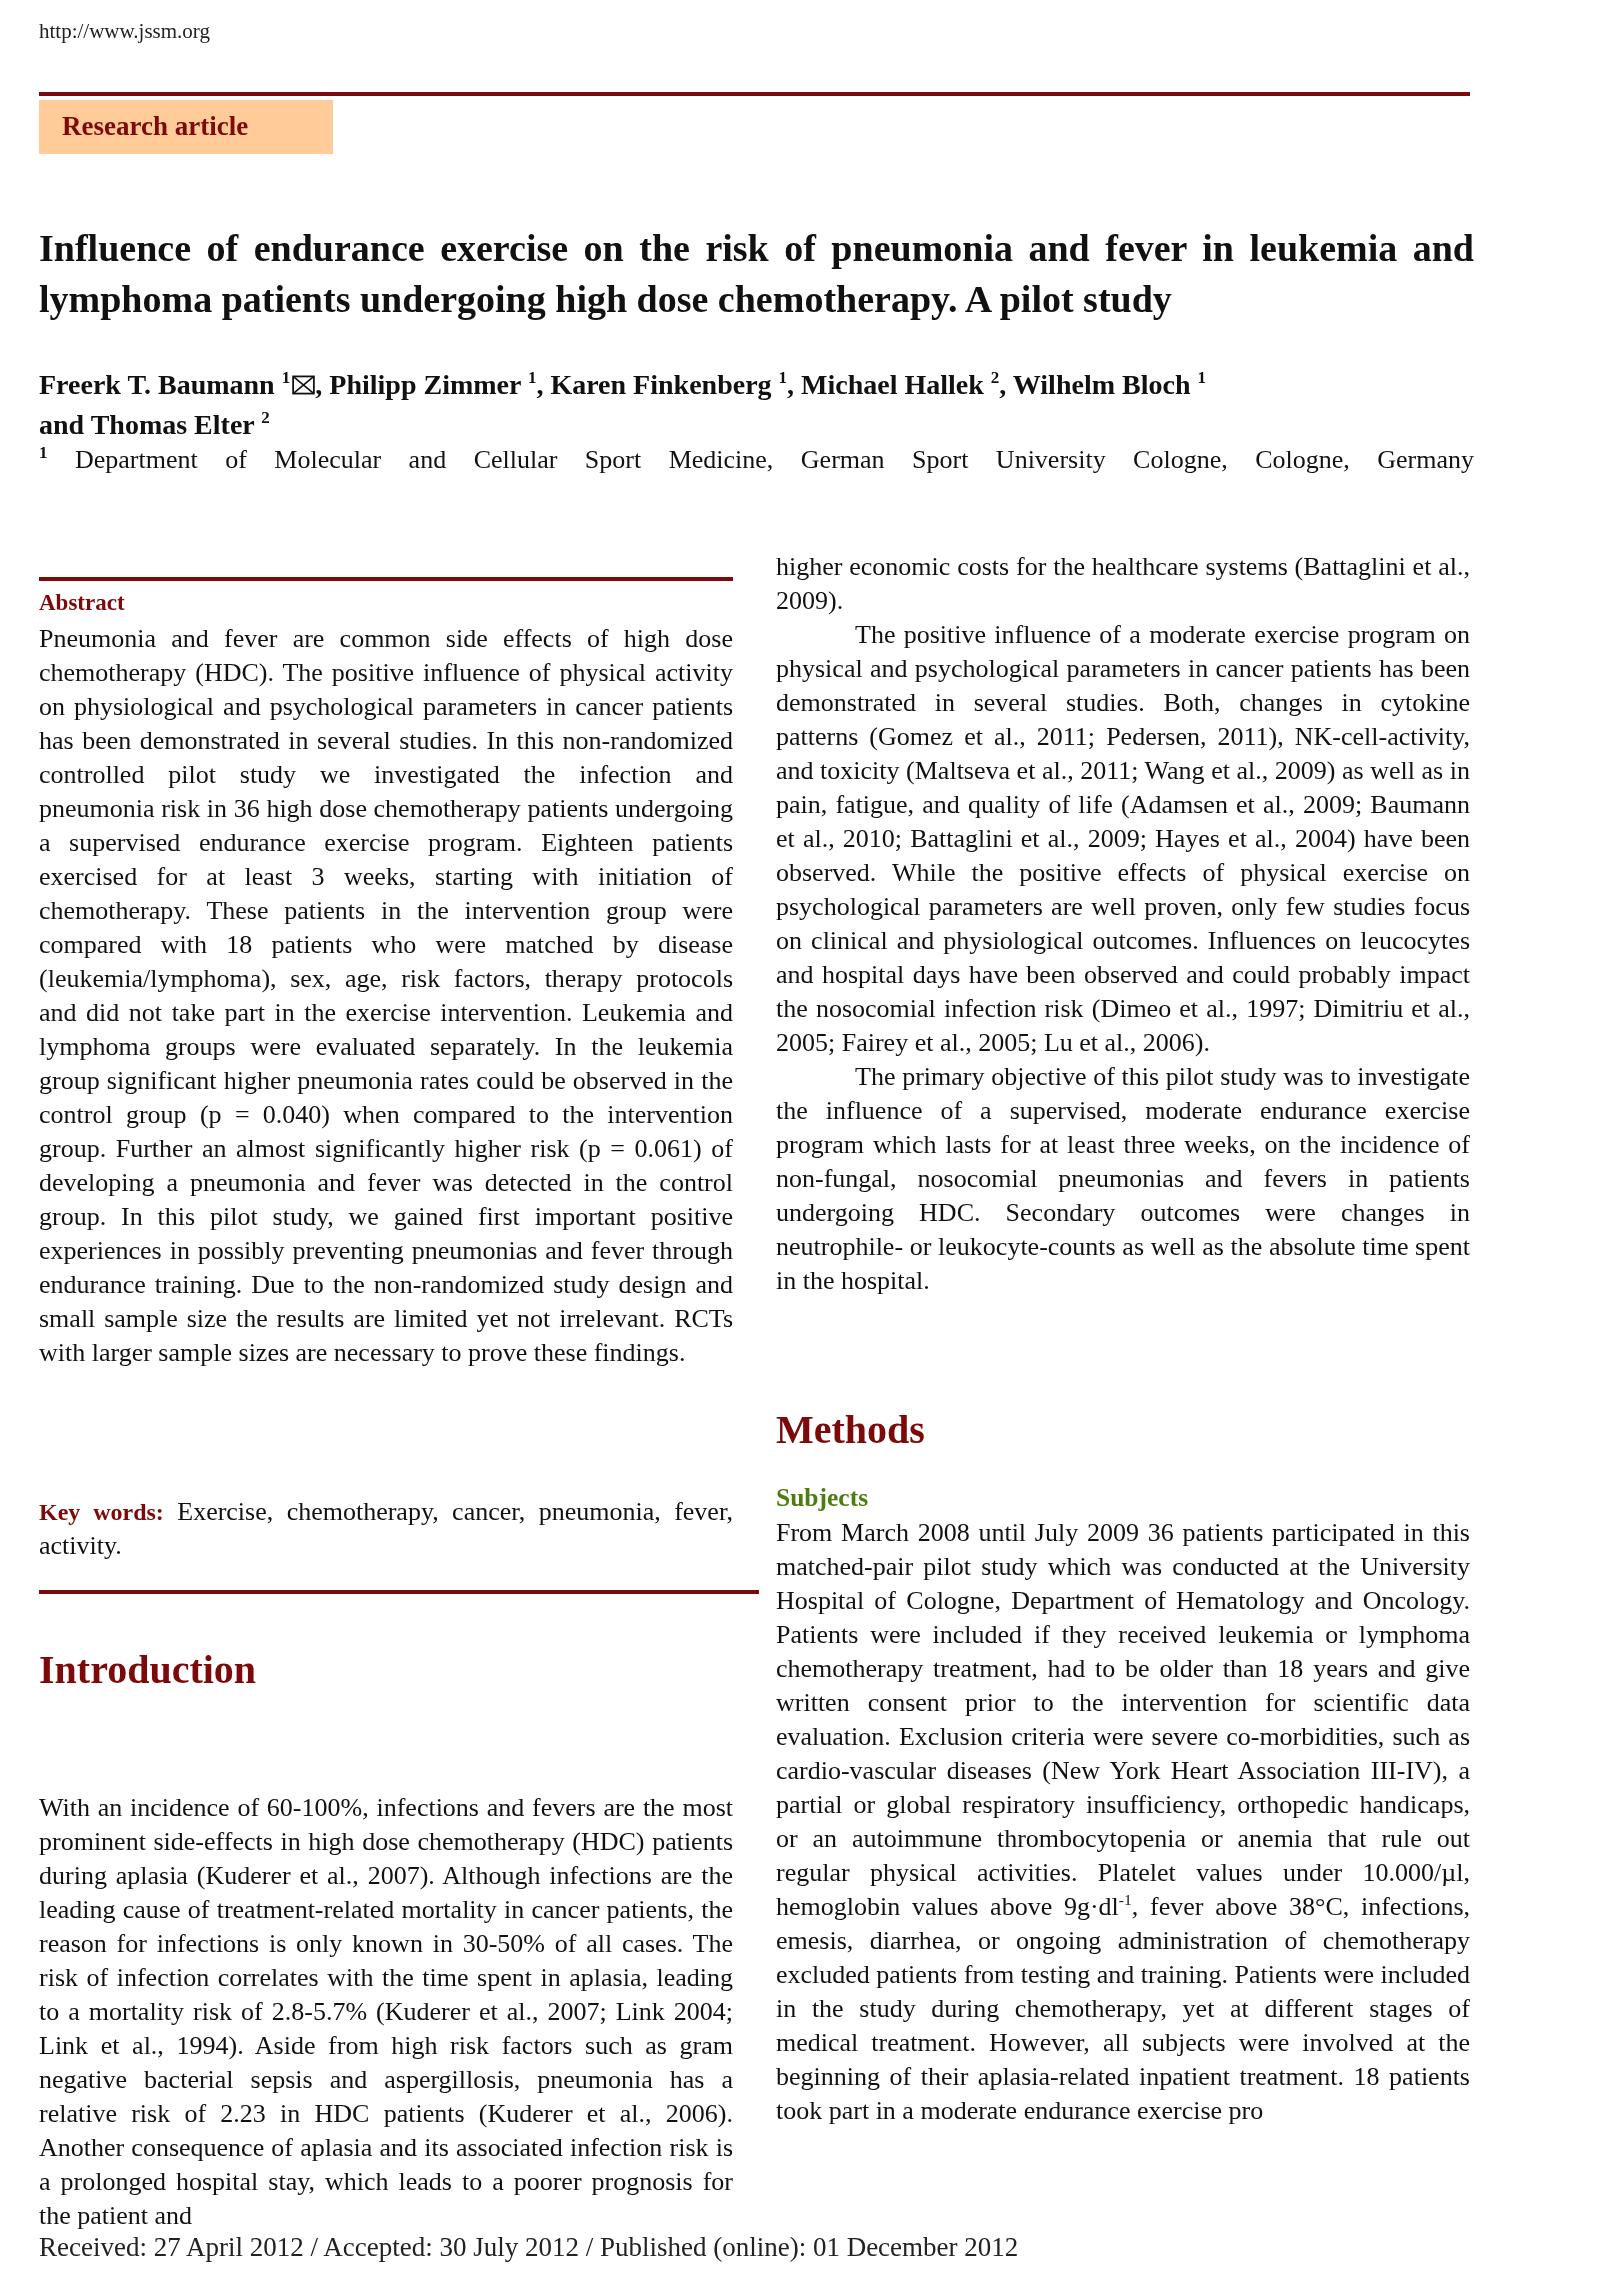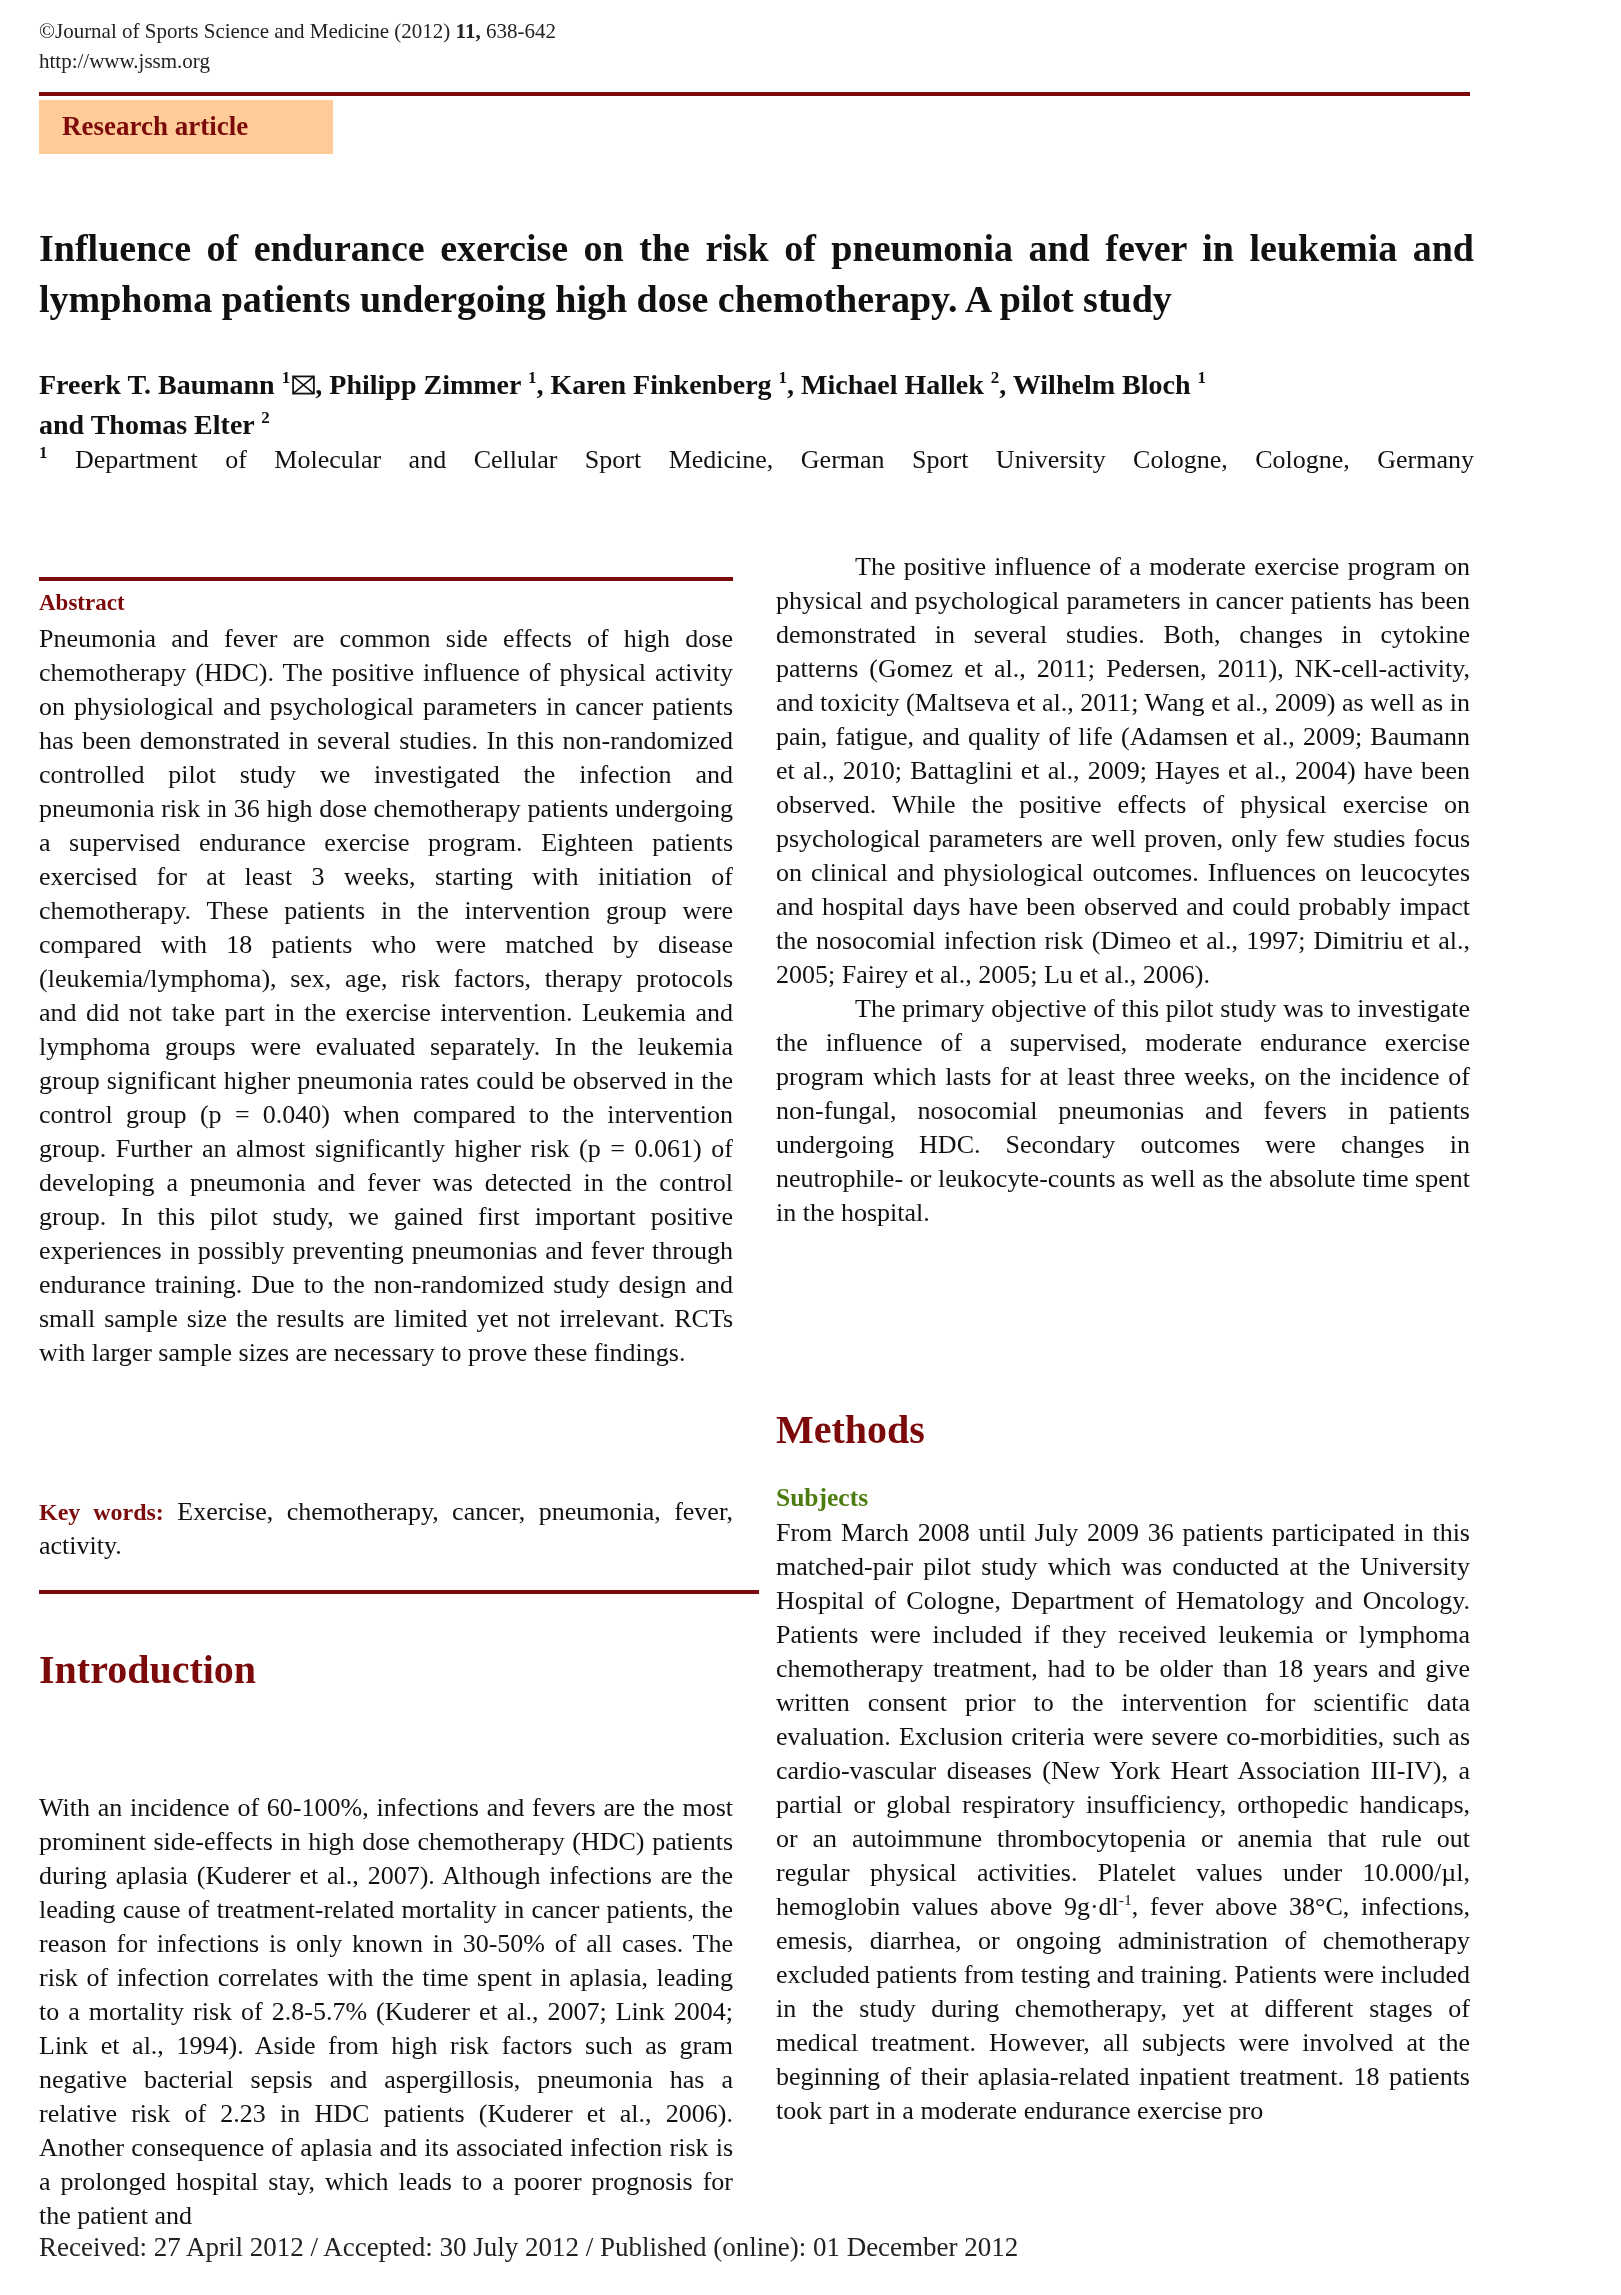--- a/index.html
+++ b/index.html
@@ -31,21 +31,20 @@
   .sec-h { font-size: 40px; font-weight: bold; color: #7d0a0a; }
   .sub-h { font-size: 25.5px; font-weight: bold; color: #4d7c0f; }
   .kw-label { color: #7d0a0a; font-weight: bold; font-size: 24px; }
   .footer { left: 39px; top: 2232px; font-size: 27px; color: #222; }
   sup.sm { font-size: 15.6px; vertical-align: 10px; line-height: 0; }
 </style>
 </head>
 <body>
 
 <div class="abs hdr">
-  <div><span>©Journal of Sports Science and Medicine (2012) </span><b>11,</b><span> 638-642</span></div>
   <div>http://www.jssm.org</div>
 </div>
 <div class="abs rule-top"></div>
 <div class="abs badge">
   <span>Research article</span>
 </div>
 
 <div class="abs title">Influence of endurance exercise on the risk of pneumonia and fever in leukemia and lymphoma patients undergoing high dose chemotherapy. A pilot study</div>
 
 <div class="abs authors">
@@ -70,20 +69,21 @@
   <p><span class="kw-label">Key words:</span><span> Exercise, chemotherapy, cancer, pneumonia, fever, activity.</span></p>
 </div>
 <div class="abs rule-kw"></div>
 
 <div class="abs sec-h" style="left:39px; top:1646px;">Introduction</div>
 <div class="col left" style="top: 1791px;">
   <p>With an incidence of 60-100%, infections and fevers are the most prominent side-effects in high dose chemotherapy (HDC) patients during aplasia (Kuderer et al., 2007). Although infections are the leading cause of treatment-related mortality in cancer patients, the reason for infections is only known in 30-50% of all cases. The risk of infection correlates with the time spent in aplasia, leading to a mortality risk of 2.8-5.7% (Kuderer et al., 2007; Link 2004; Link et al., 1994). Aside from high risk factors such as gram negative bacterial sepsis and aspergillosis, pneumonia has a relative risk of 2.23 in HDC patients (Kuderer et al., 2006). Another consequence of aplasia and its associated infection risk is a prolonged hospital stay, which leads to a poorer prognosis for the patient and</p>
 </div>
 
 <div class="col right" style="top: 550px;">
+  <p>higher economic costs for the healthcare systems (Battaglini et al., 2009).</p>
   <p class="ind">The positive influence of a moderate exercise program on physical and psychological parameters in cancer patients has been demonstrated in several studies. Both, changes in cytokine patterns (Gomez et al., 2011; Pedersen, 2011), NK-cell-activity, and toxicity (Maltseva et al., 2011; Wang et al., 2009) as well as in pain, fatigue, and quality of life (Adamsen et al., 2009; Baumann et al., 2010; Battaglini et al., 2009; Hayes et al., 2004) have been observed. While the positive effects of physical exercise on psychological parameters are well proven, only few studies focus on clinical and physiological outcomes. Influences on leucocytes and hospital days have been observed and could probably impact the nosocomial infection risk (Dimeo et al., 1997; Dimitriu et al., 2005; Fairey et al., 2005; Lu et al., 2006).</p>
   <p class="ind">The primary objective of this pilot study was to investigate the influence of a supervised, moderate endurance exercise program which lasts for at least three weeks, on the incidence of non-fungal, nosocomial pneumonias and fevers in patients undergoing HDC. Secondary outcomes were changes in neutrophile- or leukocyte-counts as well as the absolute time spent in the hospital.</p>
 </div>
 
 <div class="abs sec-h" style="left:776px; top:1406px;">Methods</div>
 <div class="abs sub-h" style="left:776px; top:1483px;">Subjects</div>
 <div class="col right" style="top: 1516px;">
   <p><span>From March 2008 until July 2009 36 patients participated in this matched-pair pilot study which was conducted at the University Hospital of Cologne, Department of Hematology and Oncology. Patients were included if they received leukemia or lymphoma chemotherapy treatment, had to be older than 18 years and give written consent prior to the intervention for scientific data evaluation. Exclusion criteria were severe co-morbidities, such as cardio-vascular diseases (New York Heart Association III-IV), a partial or global respiratory insufficiency, orthopedic handicaps, or an autoimmune thrombocytopenia or anemia that rule out regular physical activities. Platelet values under 10.000/µl, hemoglobin values above 9g·dl</span><sup class="sm">-1</sup><span>, fever above 38°C, infections, emesis, diarrhea, or ongoing administration of chemotherapy excluded patients from testing and training. Patients were included in the study during chemotherapy, yet at different stages of medical treatment. However, all subjects were involved at the beginning of their aplasia-related inpatient treatment. 18 patients took part in a moderate endurance exercise pro</span></p>
 </div>
 

